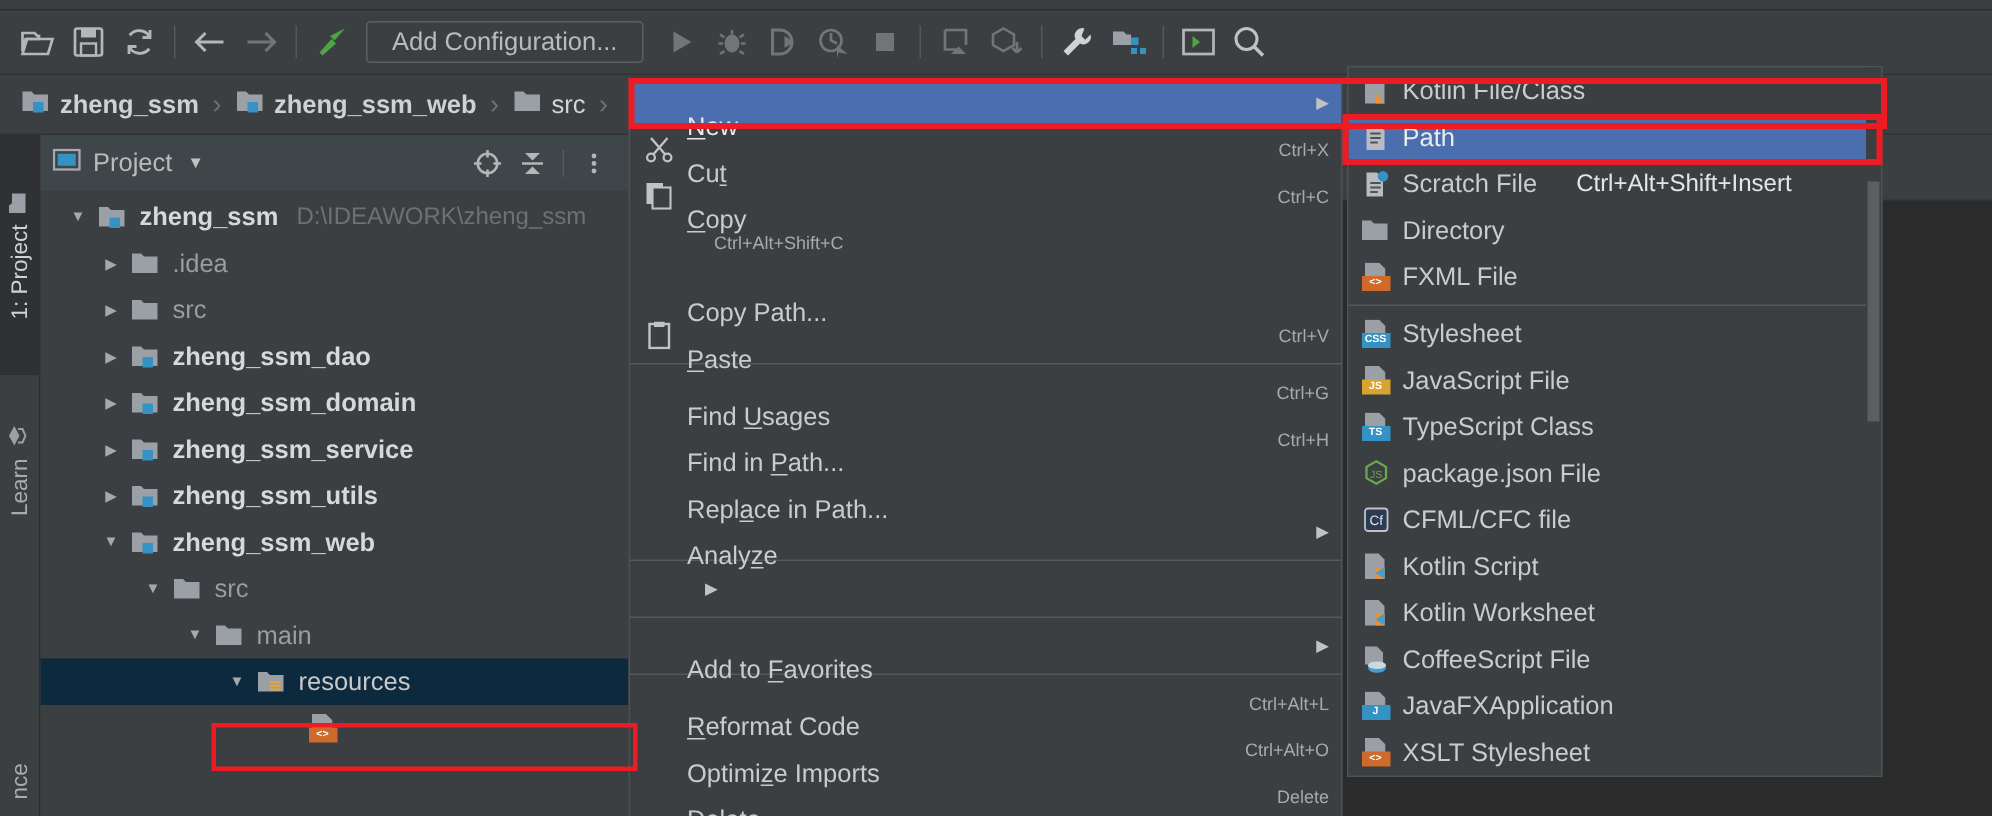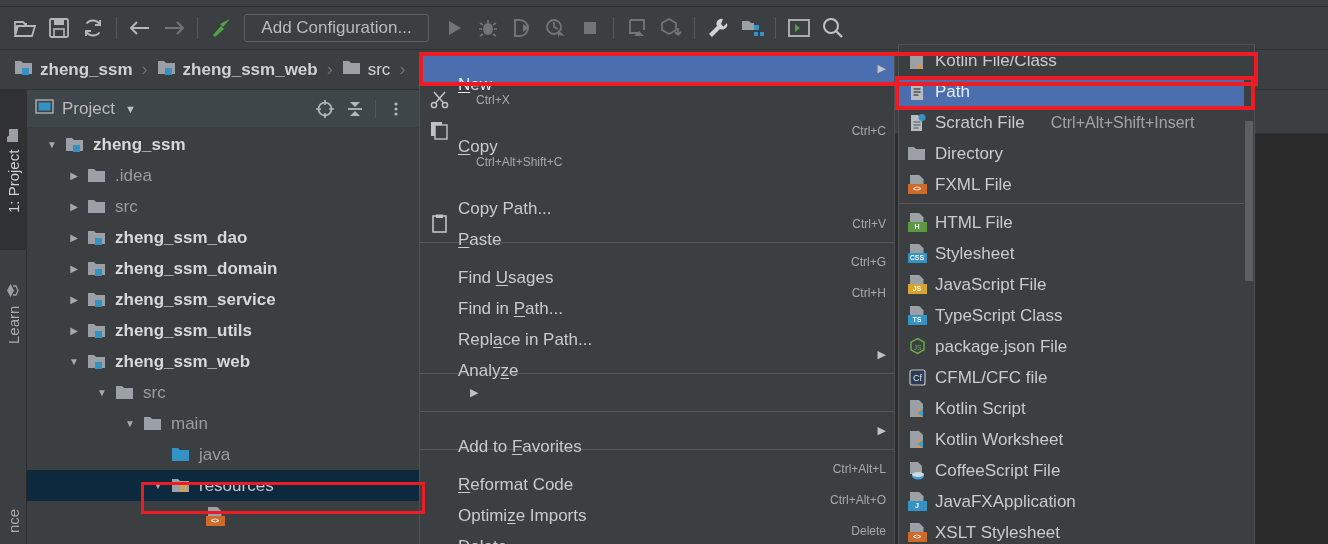--- a/index.html
+++ b/index.html
@@ -128,21 +128,21 @@
   
   .submenu {
     position: absolute; left: 898px; top: 44px; width: 357px;
     background: #3c3f41; border: 1px solid #4f5254; z-index: 35;
     font-size: 17px; color: #c9cbcd;
   }
   .si { height: 31px; display: flex; align-items: center; }
   .si.sel { background: #4b6eaf; color: #e9ebed; }
   .si .sicon { width: 36px; display: flex; align-items: center; justify-content: center; flex: 0 0 36px; }
   .si .slabel { flex: 0 0 auto; }
-  .si .skey { color: #a3a3a3; font-size: 16px; margin-left: 26px; }
+  .si .skey { color: #e5e5e5; font-size: 16px; margin-left: 26px; }
   .sub-scroll {
     position: absolute; right: 0; top: 0; width: 10px; height: 100%;
     background: #3c3f41;
   }
   .sub-thumb { position: absolute; left: 1px; top: 76px; width: 8px; height: 160px; background: #5b5f61; }
 
   .redbox-file {
     position: absolute; left: 895px; top: 76px; width: 360px; height: 34px;
     border: 4px solid #ed1c24; pointer-events: none; z-index: 60;
   }
@@ -395,20 +395,21 @@
 
       <div class="trow" style="padding-left:14px">
         <span class="tw">▼</span>
         <span class="ticon">
             <svg width="20" height="17" viewBox="0 0 20 17">
               <path d="M1 2h6l2 2h9v11H1z" fill="#9aa0a6"></path>
               <rect x="8" y="9" width="7" height="7" fill="#3592c4"></rect>
             </svg>
           </span>
         <span class="tlabel bold">zheng_ssm</span>
+        <span class="tpath">D:\IDEAWORK\zheng_ssm</span>
       </div>
 
       <div class="trow" style="padding-left:36px">
         <span class="tw">▶</span>
         <span class="ticon">
             <svg width="20" height="17" viewBox="0 0 20 17">
               <path d="M1 2h6l2 2h9v11H1z" fill="#9aa0a6"></path>
             </svg>
           </span>
         <span class="tlabel tdim">.idea</span>
@@ -492,29 +493,20 @@
       <div class="trow" style="padding-left:92px">
         <span class="tw">▼</span>
         <span class="ticon">
             <svg width="20" height="17" viewBox="0 0 20 17">
               <path d="M1 2h6l2 2h9v11H1z" fill="#9aa0a6"></path>
             </svg>
           </span>
         <span class="tlabel tdim">main</span>
       </div>
 
-      <div class="trow" style="padding-left:120px">
-        <span class="tw"></span>
-        <span class="ticon">
-            <svg width="20" height="17" viewBox="0 0 20 17">
-              <path d="M1 2h6l2 2h9v11H1z" fill="#3592c4"></path>
-            </svg>
-          </span>
-        <span class="tlabel tdim">java</span>
-      </div>
 
       <div class="trow sel" style="padding-left:120px">
         <span class="tw">▼</span>
         <span class="ticon">
             <svg width="20" height="17" viewBox="0 0 20 17">
               <path d="M1 2h6l2 2h9v11H1z" fill="#9aa0a6"></path>
               <rect x="9" y="8" width="7" height="1.4" fill="#e8a33d"></rect>
               <rect x="9" y="10.5" width="7" height="1.4" fill="#e8a33d"></rect>
               <rect x="9" y="13" width="7" height="1.4" fill="#e8a33d"></rect>
             </svg>
@@ -544,20 +536,21 @@
     </div>
 
     <div class="mi">
       <span class="micon">
         <svg width="19" height="19" viewBox="0 0 19 19">
             <circle cx="4" cy="15" r="2.6" fill="none" stroke="#c0c2c4" stroke-width="1.5"></circle>
             <circle cx="15" cy="15" r="2.6" fill="none" stroke="#c0c2c4" stroke-width="1.5"></circle>
             <path d="M5.5 13L15 2M13.5 13L4 2" stroke="#c0c2c4" stroke-width="1.6"></path>
           </svg>
       </span>
+      <span class="mlabel">Cu<span class="u">t</span></span>
       <span class="mkey">Ctrl+X</span>
     </div>
 
     <div class="mi">
       <span class="micon">
         <svg width="19" height="19" viewBox="0 0 19 19">
             <rect x="1" y="1" width="11" height="14" fill="#c0c2c4"></rect>
             <rect x="5" y="4" width="12" height="14" fill="#3c3f41" stroke="#c0c2c4" stroke-width="1.4"></rect>
           </svg>
       </span>
@@ -699,29 +692,20 @@
         <span class="ftico">
             <span class="page"></span>
             <span class="badge" style="background:#cf6a2b">&lt;&gt;</span>
           </span>
       </span>
       <span class="slabel">FXML File</span>
     </div>
 
     <div class="msep"></div>
 
-    <div class="si">
-      <span class="sicon">
-        <span class="ftico">
-            <span class="page"></span>
-            <span class="badge" style="background:#5b9a41">H</span>
-          </span>
-      </span>
-      <span class="slabel">HTML File</span>
-    </div>
 
     <div class="si">
       <span class="sicon">
         <span class="ftico">
             <span class="page"></span>
             <span class="badge" style="background:#3592c4">CSS</span>
           </span>
       </span>
       <span class="slabel">Stylesheet</span>
     </div>

